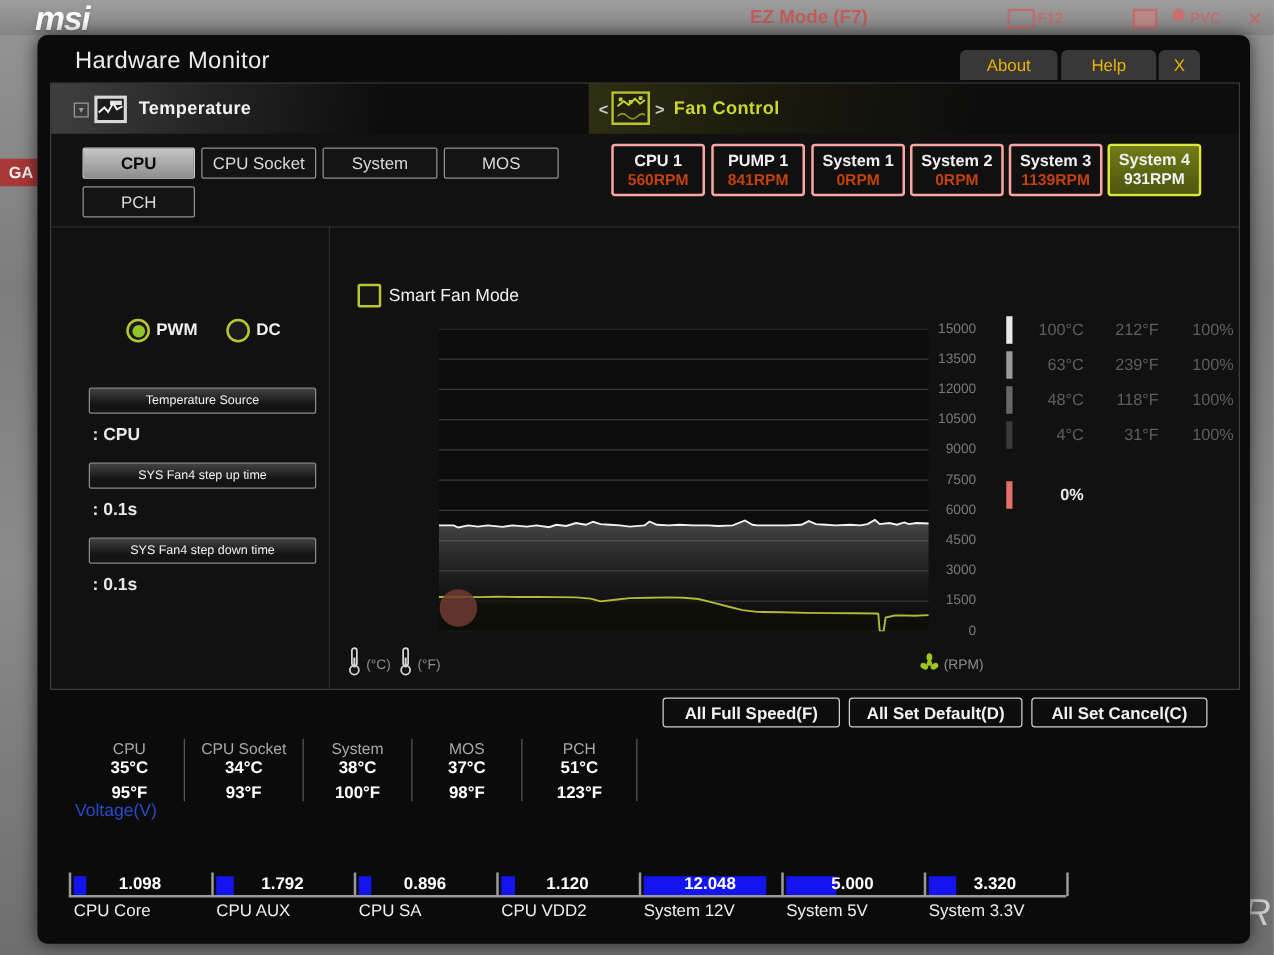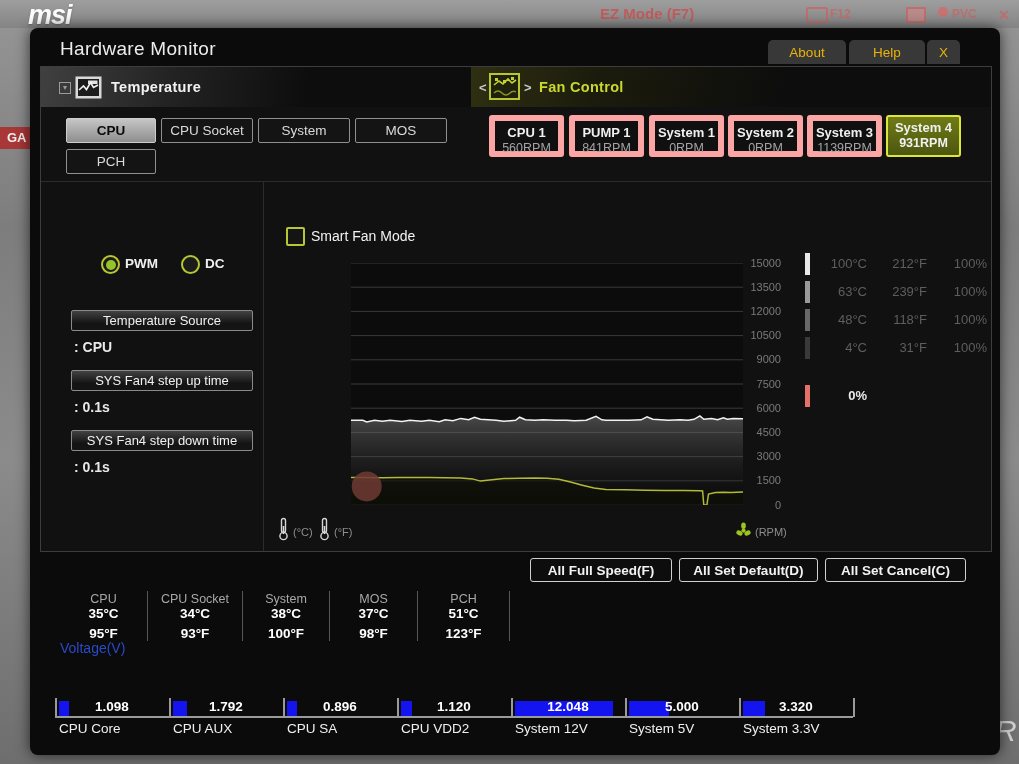--- a/index.html
+++ b/index.html
@@ -42,36 +42,36 @@
   .box-ico{position:absolute;left:18px;top:15px;width:10px;height:10px;border:1px solid #9a9a9a;
            color:#9a9a9a;font-size:8px;line-height:9px;text-align:center;}
   .hdr-label{position:absolute;top:12px;font-size:14.5px;font-weight:bold;color:#f2f2f2;letter-spacing:.3px;}
   .hdr-label.green{color:#c9d72e;}
   .arr{position:absolute;top:13px;font-size:13px;font-weight:bold;color:#c9c9c9;}
 
   .ttab{position:absolute;height:25px;border:1px solid #909090;background:#141414;color:#dadada;
         font-size:13.5px;display:flex;align-items:center;justify-content:center;border-radius:2px;box-sizing:border-box;}
   .ttab.selected{background:linear-gradient(#c6c6c6,#8e8e8e);color:#0a0a0a;font-weight:bold;border-color:#cdcdcd;}
 
-  .fbtn{position:absolute;width:75px;height:42px;border:6px solid #fca5a5;border-radius:3px;
+  .fbtn{position:absolute;width:75px;height:42px;border:2px solid #fca5a5;border-radius:3px;
         background:#101010;text-align:center;box-sizing:border-box;top:48px;}
   .fbtn .n{color:#f0f0f0;font-size:13px;font-weight:bold;margin-top:4px;}
-  .fbtn .r{color:#a3a3a3;font-size:12.5px;margin-top:1px;}
+  .fbtn .r{color:#c2410c;font-size:12.5px;margin-top:1px;font-weight:bold;}
   .fbtn.selected{background:linear-gradient(#6f7b15,#4d5610);border:2px solid #dce63c;}
   .fbtn.selected .n{margin-top:3px;} .fbtn.selected .r{color:#f2f2f2;font-weight:bold;}
 
   .hdiv{position:absolute;left:0;right:0;top:114px;height:1px;background:#2c2c2c;}
   .vdiv{position:absolute;left:222px;top:114px;bottom:0;width:1px;background:#2c2c2c;}
 
   
   .radio{position:absolute;width:15px;height:15px;border-radius:50%;border:2px solid #b9c634;background:#1b1b1b;}
   .radio.sel::after{content:"";position:absolute;inset:2.5px;border-radius:50%;background:#96c22a;}
   .radio-lab{position:absolute;color:#f0f0f0;font-size:13.5px;font-weight:bold;}
   .fieldbtn{position:absolute;left:30px;width:182px;height:21px;border:1px solid #8a8a8a;border-radius:2px;
-            background:linear-gradient(#424242,#141414 65%);color:#f0f0f0;font-size:13px;
+            background:linear-gradient(#424242,#141414 65%);color:#f0f0f0;font-size:10px;
             display:flex;align-items:center;justify-content:center;box-sizing:border-box;}
   .fieldval{position:absolute;left:33px;color:#e8e8e8;font-size:14px;font-weight:bold;}
 
   
   .cb{position:absolute;left:245px;top:160px;width:15px;height:15px;border:2px solid #b9c634;background:#141414;border-radius:2px;}
   .cb-lab{position:absolute;left:270px;top:161px;color:#f2f2f2;font-size:14px;}
   .plot{position:absolute;left:310px;top:196px;width:392px;height:242px;background:#0c0c0c;}
   .yticks-l{position:absolute;left:240px;top:196px;width:64px;height:242px;}
   .yticks-r{position:absolute;left:706px;top:196px;width:34px;height:242px;}
   .ytick{position:absolute;right:0;color:#7a7a7a;font-size:11px;white-space:pre;}

